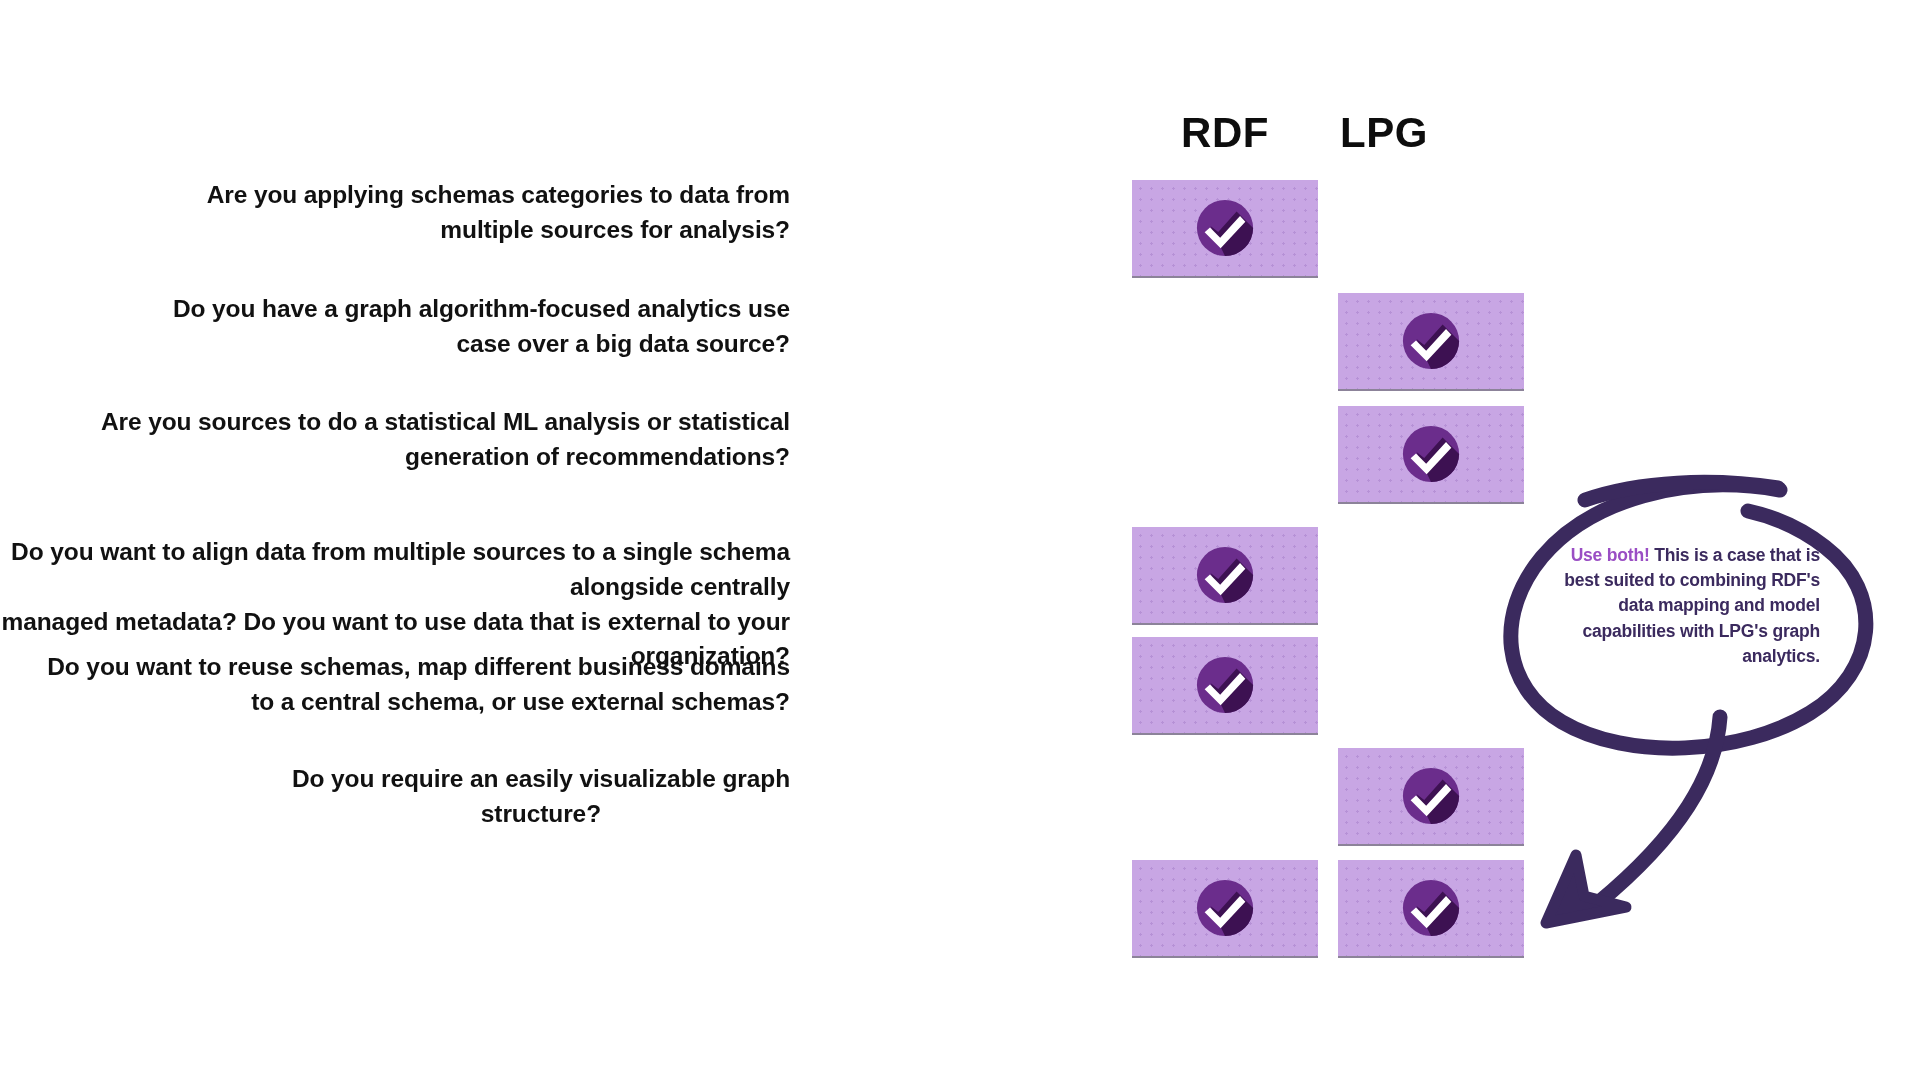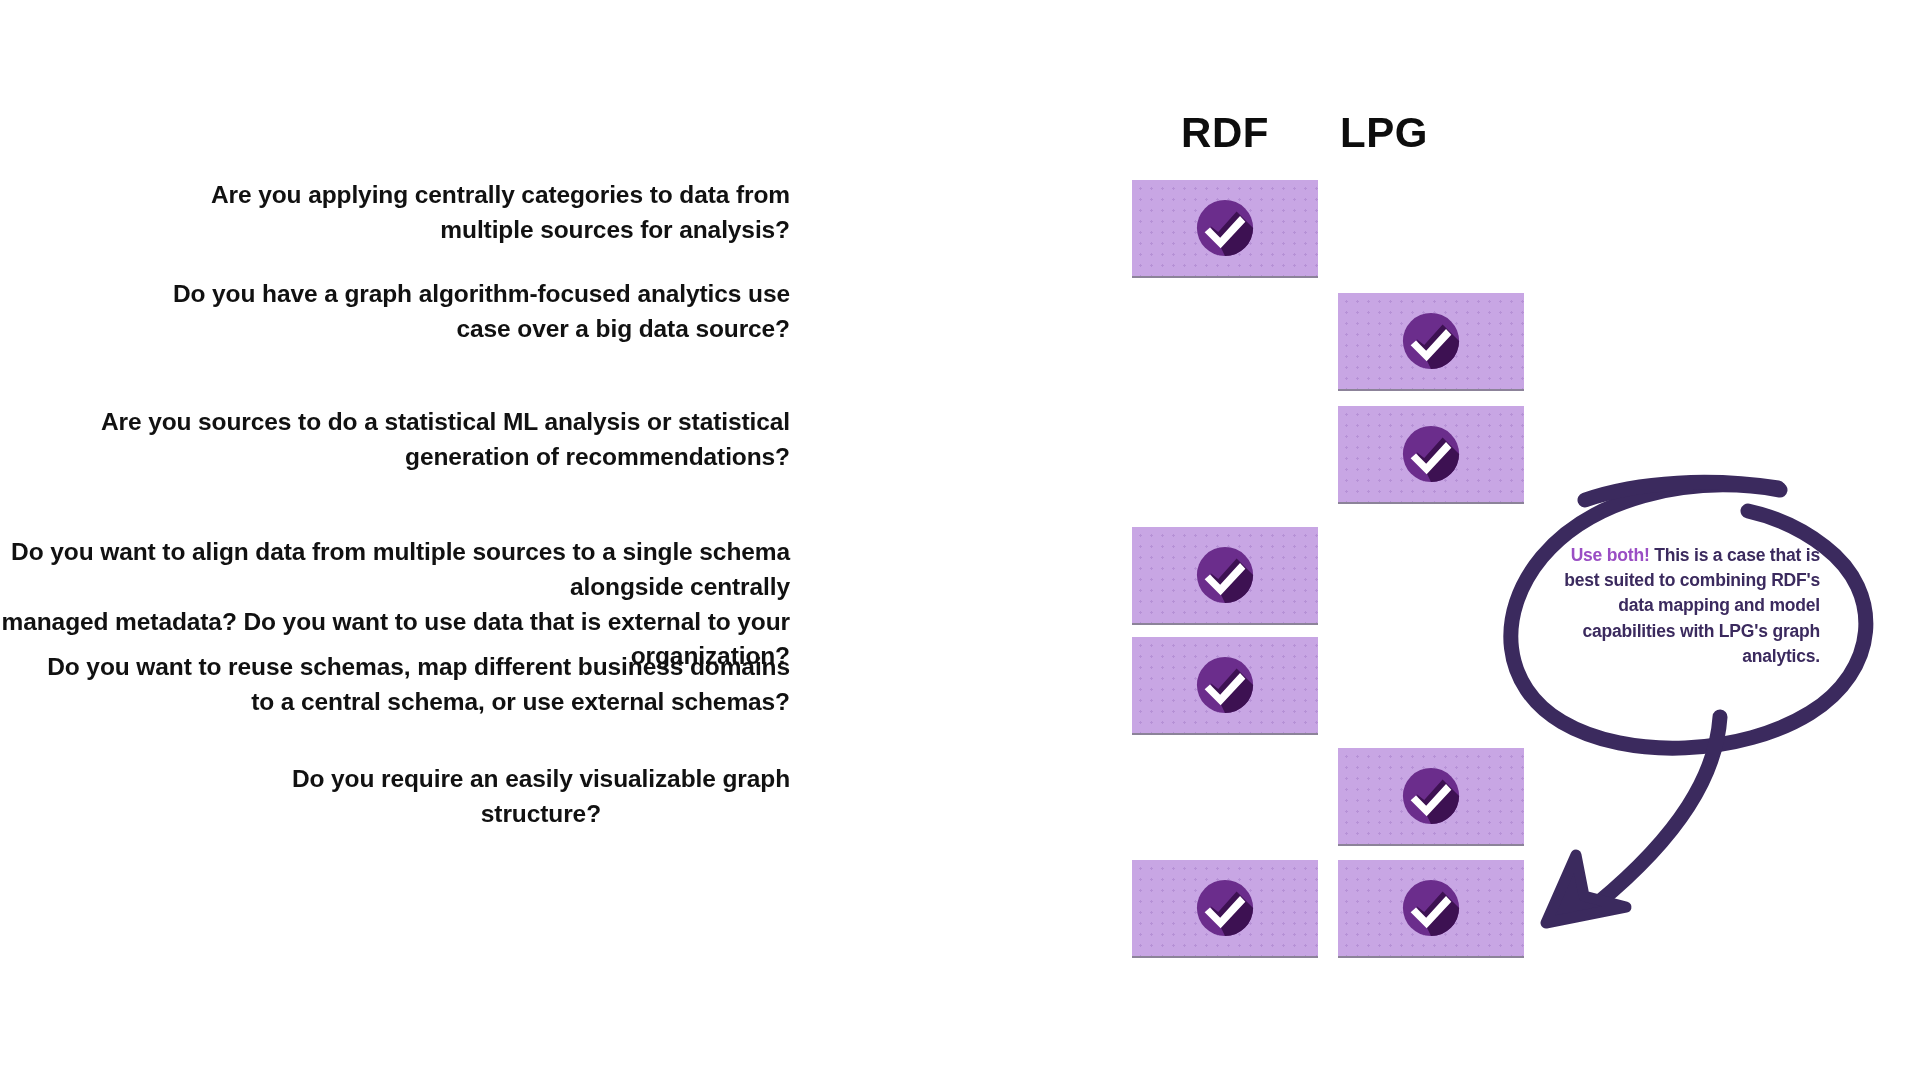--- a/index.html
+++ b/index.html
@@ -120,31 +120,31 @@
   }
 </style>
 </head>
 <body>
 
 <div id="canvas">
 
   <div class="col-header" id="header-rdf">RDF</div>
   <div class="col-header" id="header-lpg">LPG</div>
 
-  <div class="question" style="top:178px;">Are you applying centrally categories to data from
+  <div class="question" style="top:178px;">Are you applying schemas categories to data from
 multiple sources for analysis?</div>
   <div class="cell" id="cell-0-rdf" style="left:1132px; top:180px;">
     <svg class="tick" viewBox="0 0 64 64">
       <circle cx="32" cy="32" r="29" fill="#6b2d8c"></circle>
       <path d="M32 61 A29 29 0 0 0 61 32 L44 15 L25 36 L17 30 Z" fill="#3d1152"></path>
       <path d="M16.5 31.5 L27 42 L47.5 19.5 L53 25.5 L27.5 53 L11 36.5 Z" fill="#ffffff"></path>
     </svg>
   </div>
 
-  <div class="question" style="top:277px;">Do you have a graph algorithm-focused analytics use
+  <div class="question" style="top:292px;">Do you have a graph algorithm-focused analytics use
 case over a big data source?</div>
   <div class="cell" id="cell-1-lpg" style="left:1338px; top:293px;">
     <svg class="tick" viewBox="0 0 64 64">
       <circle cx="32" cy="32" r="29" fill="#6b2d8c"></circle>
       <path d="M32 61 A29 29 0 0 0 61 32 L44 15 L25 36 L17 30 Z" fill="#3d1152"></path>
       <path d="M16.5 31.5 L27 42 L47.5 19.5 L53 25.5 L27.5 53 L11 36.5 Z" fill="#ffffff"></path>
     </svg>
   </div>
 
   <div class="question" style="top:405px;">Are you sources to do a statistical ML analysis or statistical

